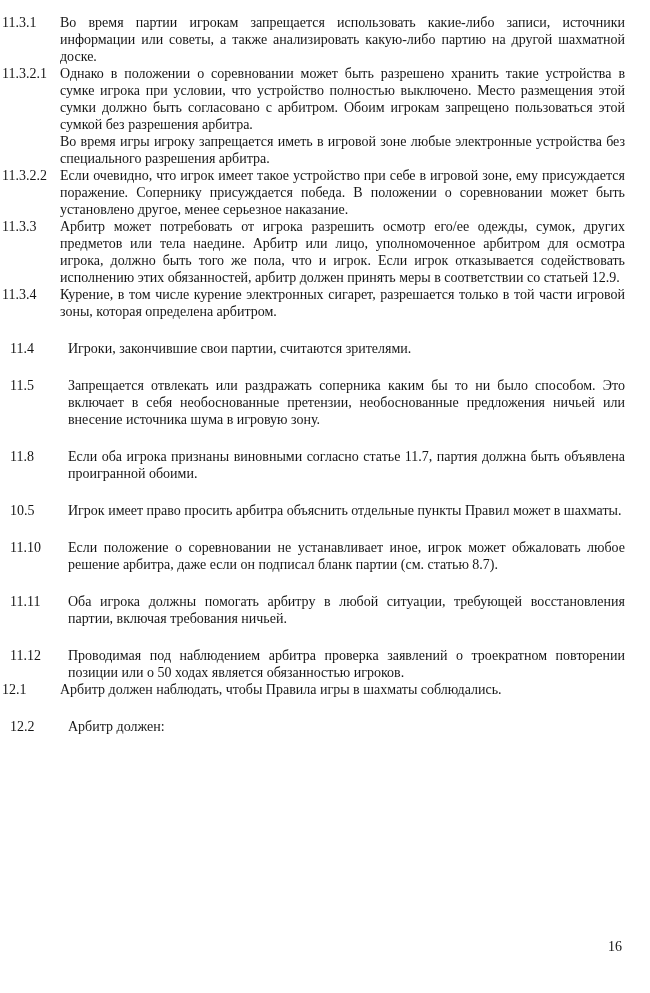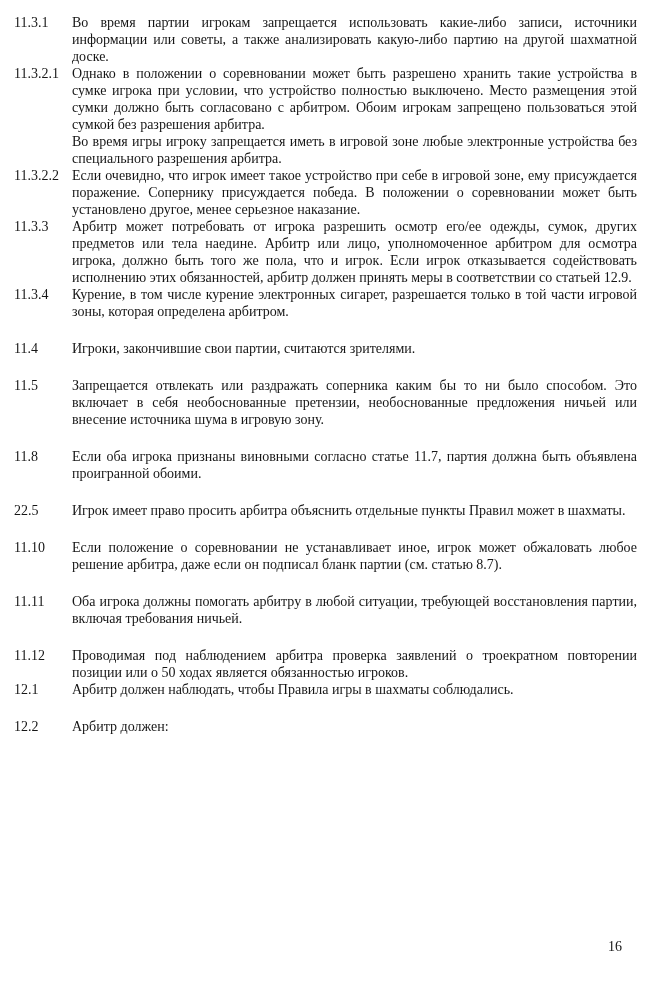--- a/index.html
+++ b/index.html
@@ -11,31 +11,32 @@
     position: relative;
     width: 650px;
     height: 993px;
     box-sizing: border-box;
     background: #ffffff;
     overflow: hidden;
     font-family: "Liberation Serif", "DejaVu Serif", serif;
     font-size: 14px;
     line-height: 17px;
     color: #161616;
-    padding: 14px 13px 0 14px;
+    padding: 14px 13px 0 2px;
   }
   .content {
     width: 623px;
   }
   .item {
     position: relative;
     padding-left: 58px;
   }
   .item.gap {
     margin-top: 20px;
+    margin-left: 8px;
   }
   .num {
     position: absolute;
     left: 0;
     top: 0;
     white-space: nowrap;
   }
   .para {
     margin: 0;
     text-align: justify;
@@ -103,21 +104,21 @@
           <p class="para">Запрещается отвлекать или раздражать соперника каким бы то ни было способом. Это включает в себя необоснованные претензии, необоснованные предложения ничьей или внесение источника шума в игровую зону.</p>
         </div>
   </div>
       <div class="item gap">
     <span class="num">11.8</span>
     <div class="paras">
           <p class="para">Если оба игрока признаны виновными согласно статье 11.7, партия должна быть объявлена проигранной обоими.</p>
         </div>
   </div>
       <div class="item gap">
-    <span class="num">22.5</span>
+    <span class="num">10.5</span>
     <div class="paras">
           <p class="para">Игрок имеет право просить арбитра объяснить отдельные пункты Правил может в шахматы.</p>
         </div>
   </div>
       <div class="item gap">
     <span class="num">11.10</span>
     <div class="paras">
           <p class="para">Если положение о соревновании не устанавливает иное, игрок может обжаловать любое решение арбитра, даже если он подписал бланк партии (см. статью 8.7).</p>
         </div>
   </div>

